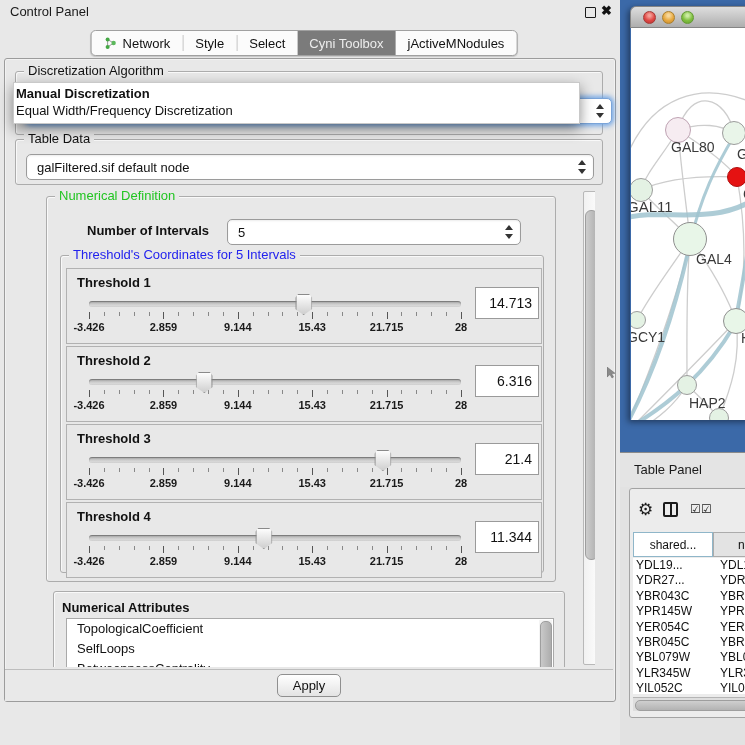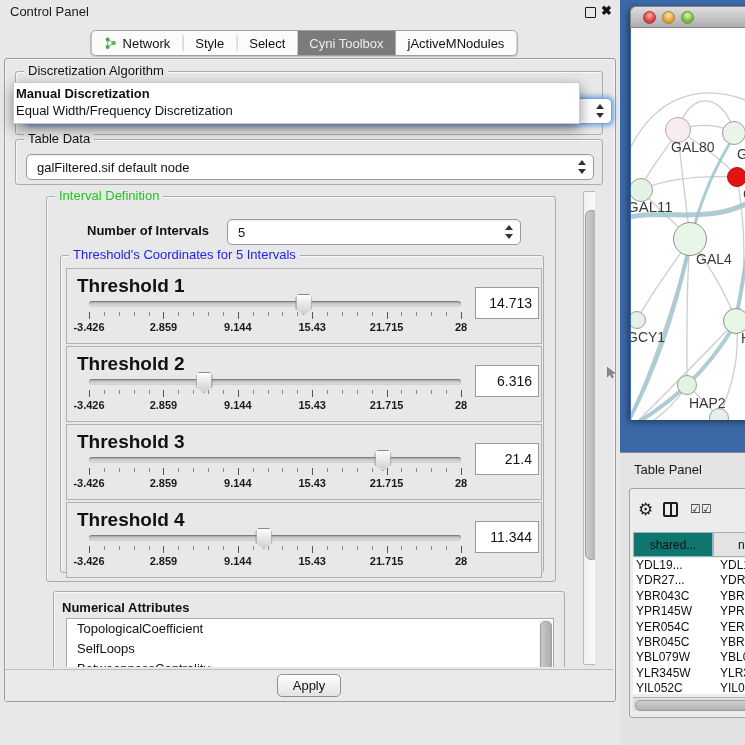--- a/index.html
+++ b/index.html
@@ -31,21 +31,21 @@
   .arr-up{position:absolute;left:1px;top:1px;width:0;height:0;border-left:4px solid transparent;border-right:4px solid transparent;border-bottom:5px solid #333;}
   .arr-dn{position:absolute;left:1px;bottom:1px;width:0;height:0;border-left:4px solid transparent;border-right:4px solid transparent;border-top:5px solid #333;}
 
   .scroll-area{left:10px;top:128px;width:580px;height:480px;overflow:hidden;}
   .vscroll{position:absolute;left:568px;top:4px;width:15px;height:472px;background:linear-gradient(90deg,#F1F1F1,#FDFDFD);
            border:1px solid #B8B8B8;border-radius:2px;}
   .vthumb{position:absolute;left:1px;top:18px;width:11px;height:348px;border-radius:6px;
           background:linear-gradient(90deg,#CDCDCD,#AFAFAF);border:1px solid #9E9E9E;}
 
   .thr{position:absolute;left:5px;width:474px;height:74px;border:1px solid #B2B2B2;background:#E8E8E8;}
-  .thr-label{position:absolute;left:10px;top:6px;font-weight:bold;font-size:19px;}
+  .thr-label{position:absolute;left:10px;top:6px;font-weight:bold;font-size:13px;}
   .slider{position:absolute;left:22px;top:26px;width:372px;height:46px;}
   .track{position:absolute;left:0;top:6px;width:100%;height:6px;border-radius:4px;
          background:linear-gradient(180deg,#A6A6A6,#D8D8D8 70%,#CFCFCF);box-shadow:inset 0 1px 1px rgba(0,0,0,.3);}
   .thumb{position:absolute;top:-1px;width:15px;height:19px;transform:translateX(-50%);
          background:linear-gradient(180deg,#FDFDFD,#CFCFCF);border:1px solid #8A8A8A;
          clip-path:polygon(50% 100%,0 72%,0 18%,18% 0,82% 0,100% 18%,100% 72%);}
   .slider-ticks{position:absolute;left:0;top:17px;width:100%;height:8px;}
   .slider-ticks i{position:absolute;width:1px;background:#555;}
   .slider-ticks i.mj{top:0;height:7px;}
   .slider-ticks i.mn{top:0;height:4px;background:#888;}
@@ -82,21 +82,21 @@
   .tp-header-strip{position:absolute;left:0;top:452px;width:125px;height:34px;background:#E4E4E4;border-top:1px solid #8A8A8A;}
   .tp-title{position:absolute;left:14px;top:9px;font-size:13px;color:#1a1a1a;}
   .table-panel{position:absolute;left:9px;top:488px;width:140px;height:228px;background:#ECECEC;
                border:1px solid #A3A3A3;border-radius:3px;}
   .gear-icon{position:absolute;left:8px;top:12px;font-size:17px;color:#1b1b1b;line-height:17px;}
   .cols-icon{position:absolute;left:33px;top:13px;width:15px;height:15px;border:2px solid #1b1b1b;border-radius:2px;box-sizing:border-box;}
   .cols-icon::after{content:"";position:absolute;left:4.5px;top:0;width:2px;height:11px;background:#1b1b1b;}
   .cb-icon{position:absolute;top:14px;font-size:12px;color:#1b1b1b;line-height:12px;}
   .th-row{position:absolute;left:3px;top:43px;height:25px;display:flex;}
   .th-cell{box-sizing:border-box;display:flex;align-items:center;justify-content:center;font-size:12px;border:1px solid #ABABAB;}
-  .th-cell.c1{width:80px;background:#0f766e;border-color:#8FB6C9;}
+  .th-cell.c1{width:80px;background:#ffffff;border-color:#8FB6C9;}
   .th-cell.c2{width:80px;background:#E3E3E3;}
   .tbl-rows{position:absolute;left:3px;top:69px;width:140px;height:136px;background:#fff;overflow:hidden;font-size:12px;}
   .trow{display:flex;height:15.4px;line-height:15.4px;}
   .tc1{width:81px;padding-left:3px;overflow:hidden;white-space:nowrap;}
   .tc2{padding-left:3px;overflow:hidden;white-space:nowrap;}
   .hscroll{position:absolute;left:3px;top:208px;width:136px;height:13px;background:#DEDEDE;border-top:1px solid #B5B5B5;}
   .hthumb{position:absolute;left:2px;top:2px;width:130px;height:9px;border-radius:5px;
           background:linear-gradient(180deg,#CFCFCF,#B3B3B3);border:1px solid #9E9E9E;}
 
   
@@ -165,21 +165,21 @@
         <span class="stepper">
           <span class="arr-up"></span>
           <span class="arr-dn"></span>
         </span>
       </div>
     </div>
 
     <div class="abs scroll-area">
 
       <div class="grp" style="left:31px;top:9px;width:508px;height:384px;">
-        <span class="grp-title" style="color:#22C522;">Interval Definition</span>
+        <span class="grp-title" style="color:#22C522;">Numerical Definition</span>
 
         <div class="abs" style="left:40px;top:26px;font-weight:bold;">Number of Intervals</div>
         <div class="combo" style="left:180px;top:22px;width:272px;">
           <span>5</span>
           <span class="stepper">
             <span class="arr-up"></span>
             <span class="arr-dn"></span>
           </span>
         </div>
 

